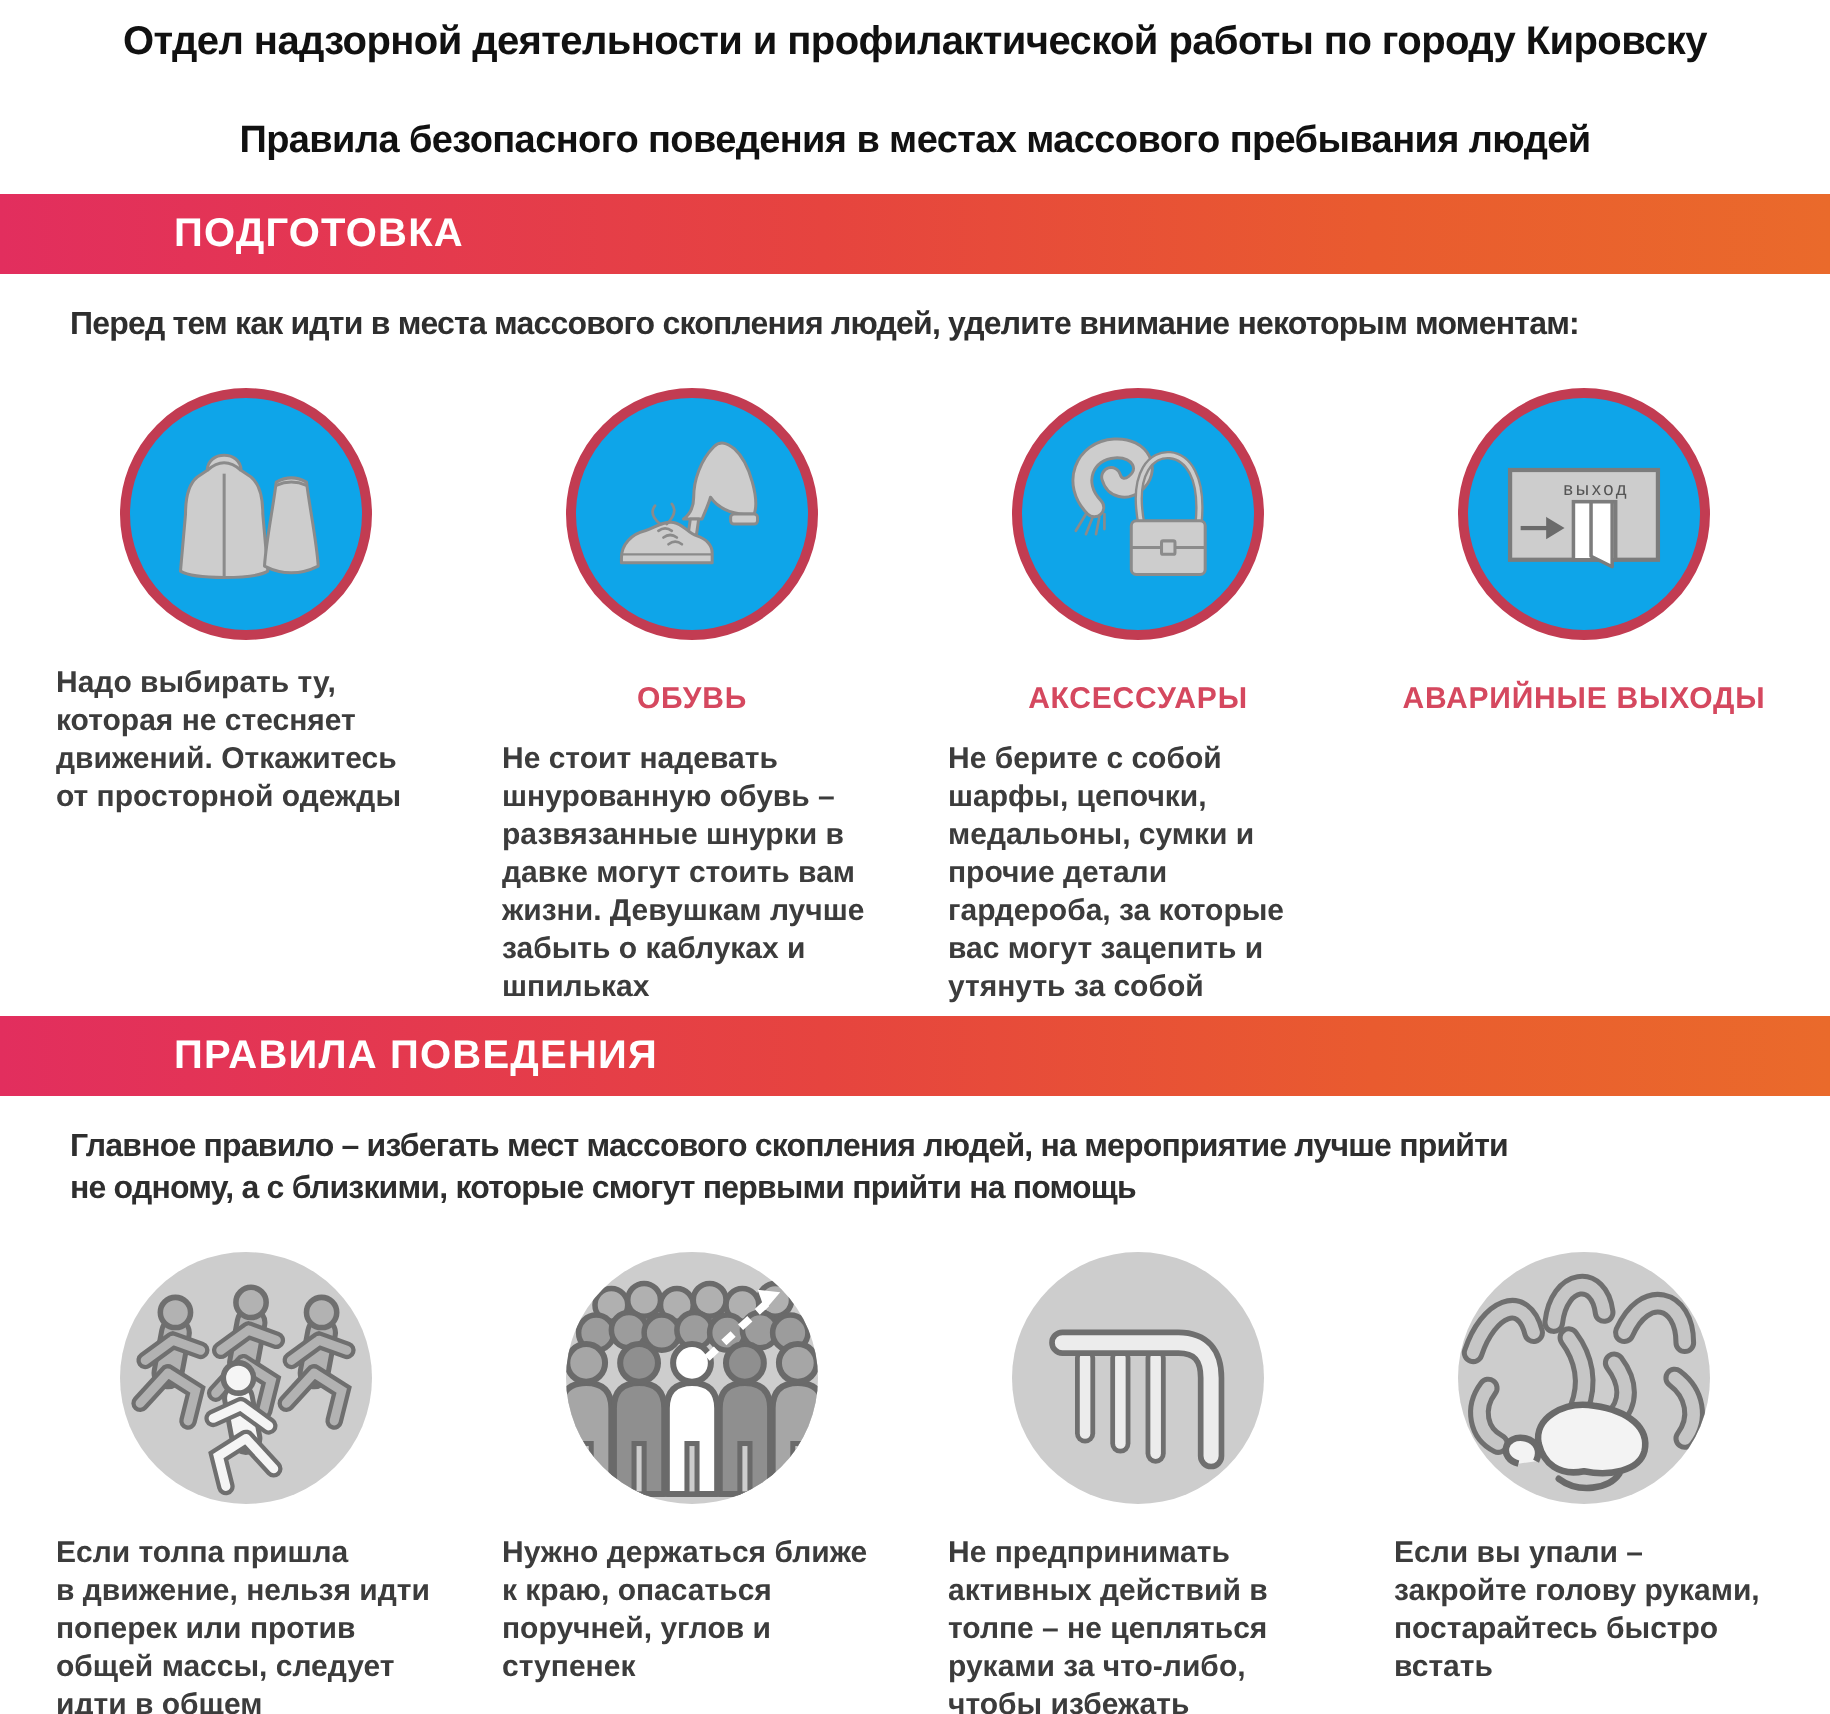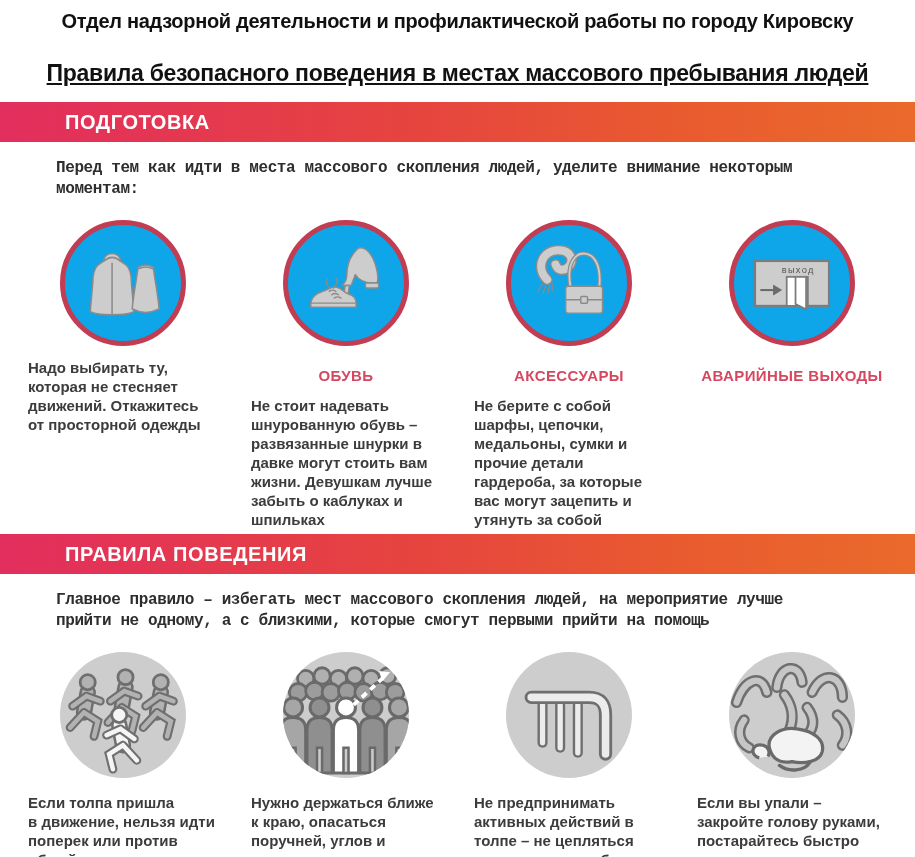--- a/index.html
+++ b/index.html
@@ -1,23 +1,23 @@
 <!DOCTYPE html>
 <html><head>
 <meta charset="utf-8">
 <style>
   html,body{margin:0;padding:0;background:#fff;}
   body{width:915px;height:857px;overflow:hidden;font-family:"Liberation Sans",sans-serif;-webkit-font-smoothing:antialiased;}
   .title{margin:10px 8px 0;text-align:center;font-size:20px;font-weight:bold;color:#111;letter-spacing:-0.3px;}
-  .subtitle{margin:27px 8px 0;text-align:center;font-size:23px;font-weight:bold;color:#111;letter-spacing:-0.3px;text-decoration:underline;}
-  .banner{margin-top:15px;height:40px;line-height:40px;padding-left:65px;
+  .subtitle{margin:27px 8px 0;text-align:center;font-size:19px;font-weight:bold;color:#111;letter-spacing:-0.3px;}
+  .banner{margin-top:15px;height:40px;line-height:40px;padding-left:87px;
           background:linear-gradient(90deg,#e22e5e 0%,#e6443f 45%,#e95b2f 75%,#ea6a2b 100%);
           color:#fff;font-size:20px;font-weight:bold;letter-spacing:0.6px;}
   .banner.second{margin-top:5px;}
-  .intro{margin:16px 56px 0;font-size:16px;font-weight:bold;letter-spacing:-0.4px;color:#2e2e2e;line-height:1.3;font-family:Liberation Mono, monospace;}
+  .intro{margin:16px 35px 0;font-size:16px;font-weight:bold;letter-spacing:-0.4px;color:#2e2e2e;line-height:1.3;}
   .intro.second{max-width:780px;}
   .cards{margin-top:20px;padding:0 28px;display:grid;grid-template-columns:repeat(4,1fr);column-gap:33px;}
   .card{min-width:0;}
   .ring{width:116px;height:116px;border:5px solid #c23c52;border-radius:50%;background:#0ea5e9;
         margin:0 auto;display:flex;align-items:center;justify-content:center;}
   .disc{width:126px;height:126px;border-radius:50%;background:#cdcdcd;margin:0 auto;overflow:hidden;
         display:flex;align-items:center;justify-content:center;}
   .label{margin-top:21px;text-align:center;font-size:15px;font-weight:bold;color:#d5485f;letter-spacing:0.4px;}
   .desc{margin-top:12px;font-size:15px;line-height:1.27;color:#3c3c3c;font-weight:bold;}
   .cards.bottom .desc{margin-top:15px;}

